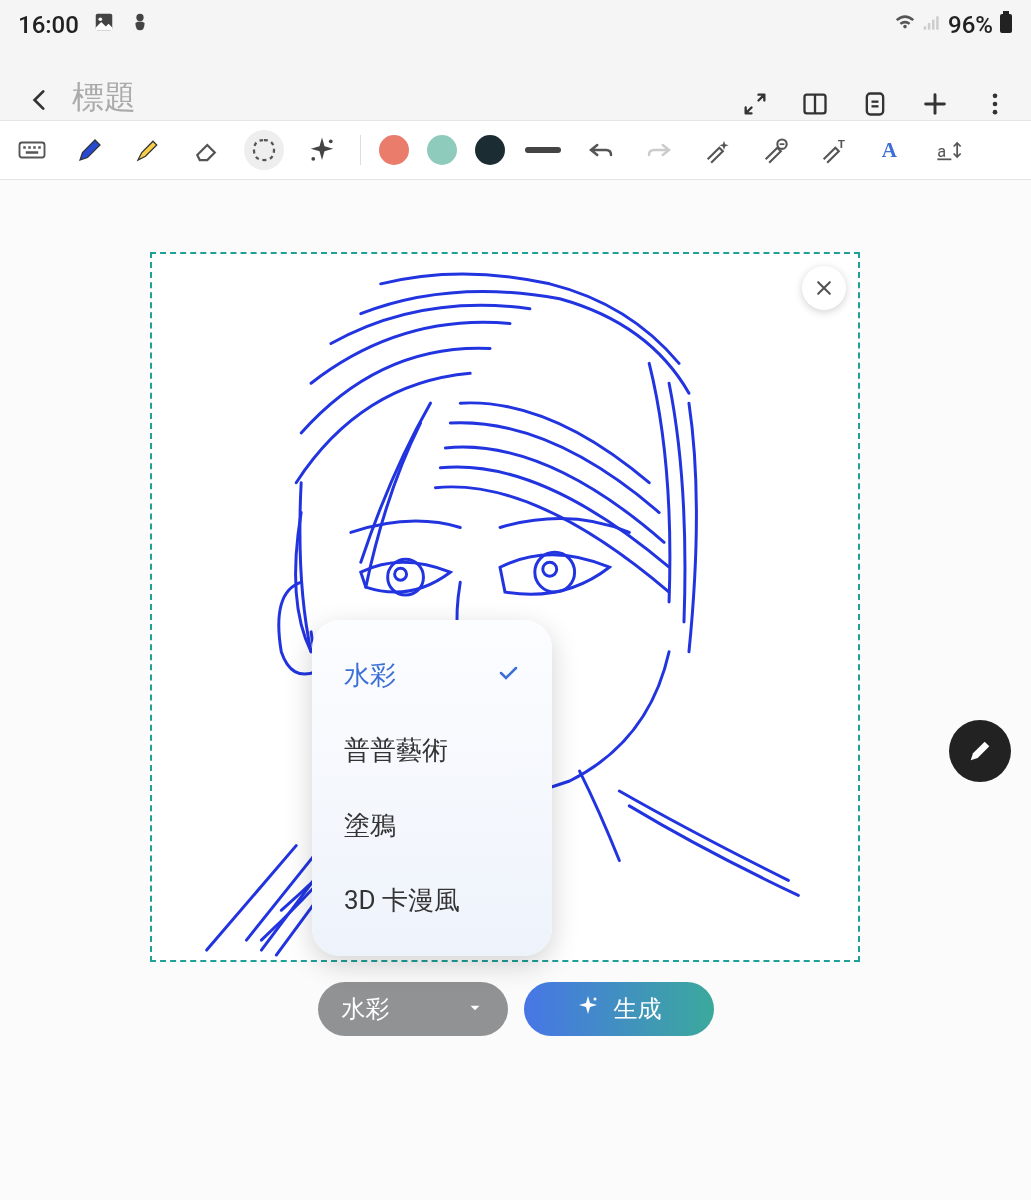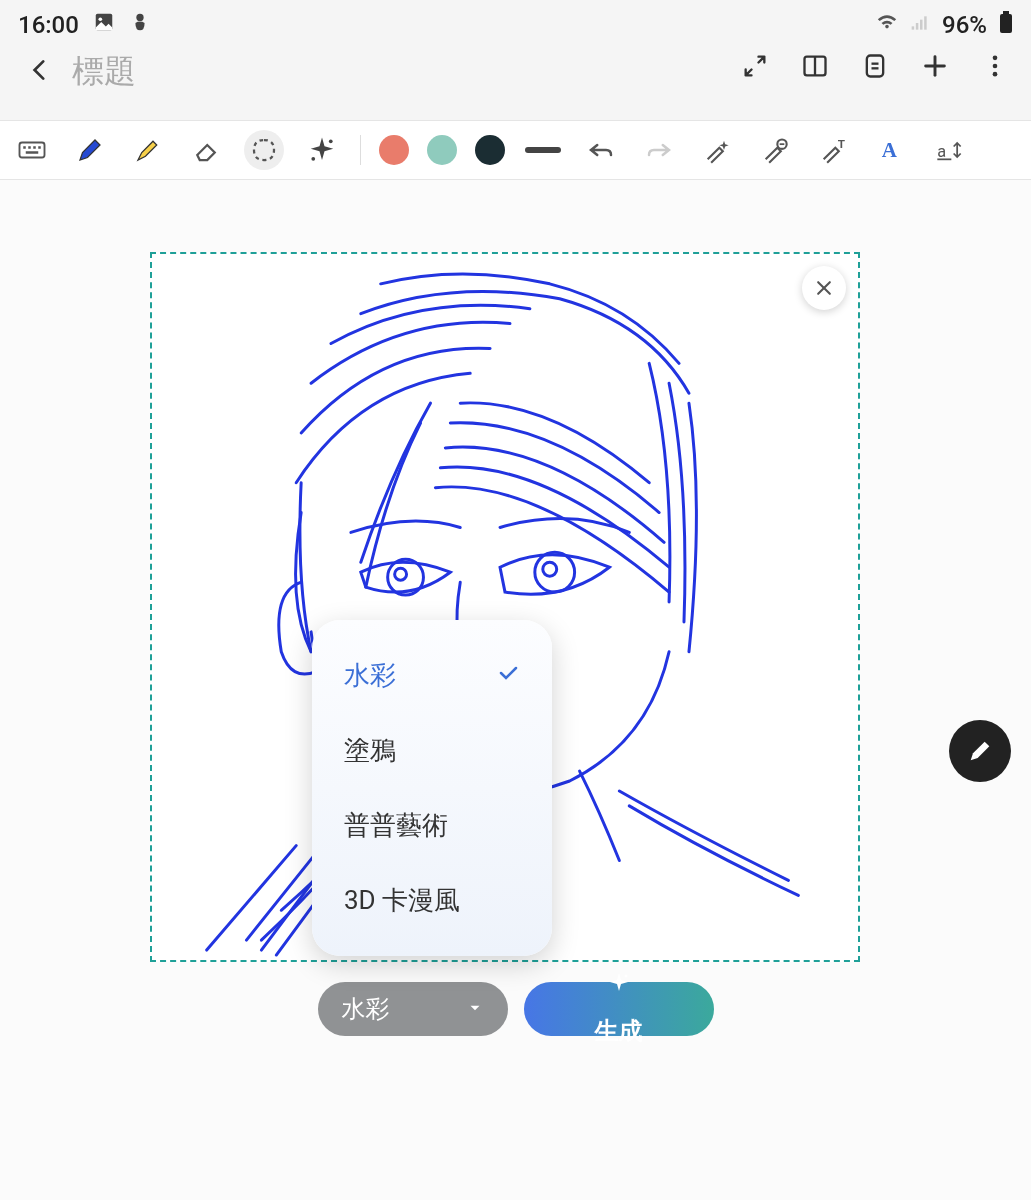--- a/index.html
+++ b/index.html
@@ -18,27 +18,27 @@
     display: flex;
     justify-content: space-between;
     align-items: center;
     padding: 13px 18px;
     background: #f5f5f5;
     font-size: 24px;
     font-weight: 500;
     color: #222;
   }
   .status-left { display: flex; align-items: center; gap: 14px; }
-  .status-right { display: flex; align-items: flex-end; gap: 12px; }
+  .status-right { display: flex; align-items: flex-end; gap: 6px; }
 
   
   .header {
     height: 70px;
     display: flex;
-    align-items: flex-start;
+    align-items: flex-end;
     padding: 0 20px;
     background: #f5f5f5;
   }
   .back-btn { width: 40px; height: 40px; display: flex; align-items: center; justify-content: center; cursor: pointer; }
   .title { font-size: 32px; color: #aaa; margin-left: 12px; flex: 1; }
   .header-actions { display: flex; gap: 28px; align-items: center; }
   .header-icon { width: 32px; height: 32px; display: flex; align-items: center; justify-content: center; cursor: pointer; }
 
   
   .toolbar {
@@ -157,23 +157,22 @@
     width: 190px;
     height: 54px;
     background: linear-gradient(90deg, #4776e6 0%, #3ba99c 100%);
     border-radius: 30px;
     display: flex;
     align-items: center;
     justify-content: center;
     gap: 14px;
     color: #fff;
     font-size: 24px;
-    font-weight: 700;
+    font-weight: 400;
     cursor: pointer;
-    flex-direction: column;
   }
 </style>
 </head>
 <body>
 
 <div class="status-bar">
   <div class="status-left">
     <span>16:00</span>
     <span>
       <svg width="22" height="22" viewBox="0 0 24 24">
@@ -408,24 +407,24 @@
   <div class="dropdown">
     <div class="dropdown-item selected">
       <span>水彩</span>
       <span class="check">
         <svg width="24" height="24" viewBox="0 0 24 24">
             <path d="M5 12 L10 17 L20 7" stroke="#3b6fd6" stroke-width="2.5" fill="none" stroke-linecap="round"></path>
           </svg>
       </span>
     </div>
     <div class="dropdown-item">
+      <span>普普藝術</span>
+    </div>
+    <div class="dropdown-item">
       <span>塗鴉</span>
-    </div>
-    <div class="dropdown-item">
-      <span>普普藝術</span>
     </div>
     <div class="dropdown-item">
       <span>3D 卡漫風</span>
     </div>
   </div>
 
   <div class="bottom-controls">
     <div class="style-pill">
       <span>水彩</span>
       <span>

